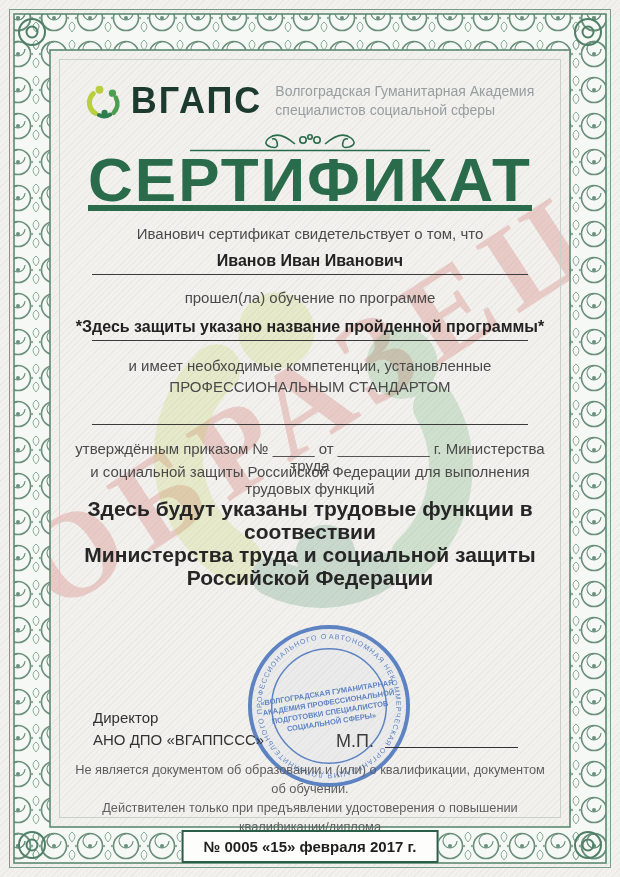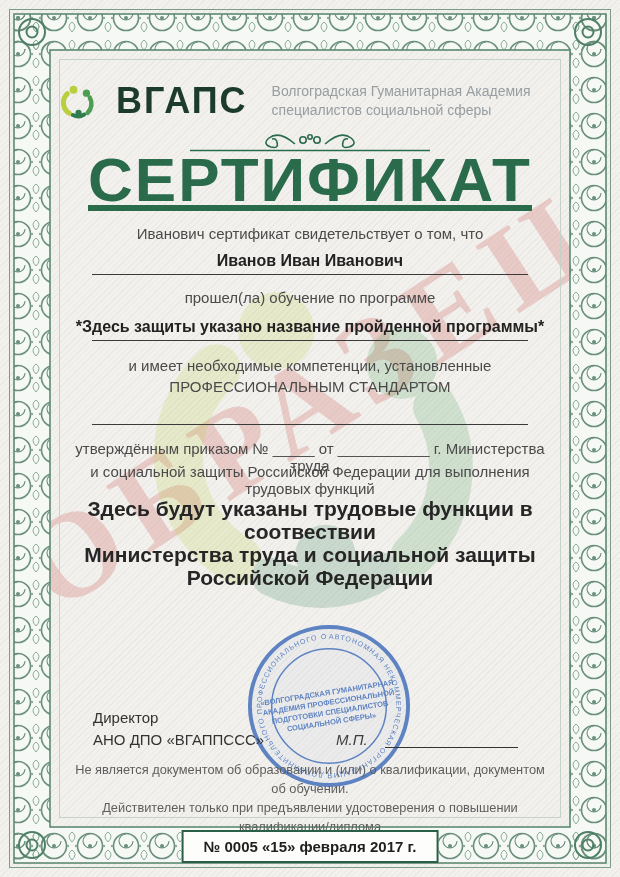--- a/index.html
+++ b/index.html
@@ -20,39 +20,39 @@
   .wm-logo { position:absolute; left:145px; top:265px; width:350px; height:350px; opacity:0.20; pointer-events:none; }
   .wm-text {
     position:absolute; left:-40px; top:330px; width:700px; text-align:center;
     transform:rotate(-33deg);
     font-family:"Liberation Serif", serif; font-weight:bold;
     font-size:122px; letter-spacing:14px; color:#d98e89; opacity:0.38;
     pointer-events:none; white-space:nowrap;
   }
 
   
-  .logo-row { position:absolute; top:82px; left:60px; right:60px; display:flex; align-items:center; gap:20px; }
+  .logo-row { position:absolute; top:82px; left:60px; right:60px; display:flex; justify-content:center; align-items:center; gap:9px; }
   .logo-icon { width:36px; height:36px; flex:0 0 auto; }
   .logo-text { font-size:36px; font-weight:bold; letter-spacing:2px; color:#1c3a2e; line-height:1; }
   .tagline { font-size:14px; color:#979da0; line-height:1.35; text-align:left; padding-left:4px; }
 
   .flourish { position:absolute; top:128px; left:50%; transform:translateX(-50%); }
 
   .title { position:absolute; top:144px; left:30px; right:30px; text-align:center;
     font-size:62px; font-weight:bold; letter-spacing:2px; color:#2a6b4b;text-decoration:underline; }
 
   .body-text { font-size:15px; color:#4a4a4a; }
   .bold-line { font-size:16px; font-weight:bold; color:#222; }
   .rule { position:absolute; left:92px; width:436px; border-top:1.6px solid #3a3a3a; }
 
   .func-block { position:absolute; top:497px; left:60px; right:60px; text-align:center;
     font-size:21px; font-weight:bold; color:#262626; line-height:23px; }
 
   .stamp { position:absolute; left:245px; top:622px; width:168px; height:168px; opacity:0.88; }
-  .mp { position:absolute; left:336px; top:731px; font-size:15px; color:#3c3c3c;font-style:italic; }
+  .mp { position:absolute; left:336px; top:731px; font-size:18px; color:#3c3c3c; }
   .sig-line { position:absolute; left:385px; top:747px; width:133px; border-top:1.6px solid #333; }
   .director { position:absolute; left:93px; top:707px; font-size:15px; color:#333; line-height:22px; text-align:left; }
 
   .disclaimer { position:absolute; top:760px; left:70px; right:70px; text-align:center;
     font-size:12.8px; color:#5e5e5e; line-height:19px; }
 
   .number-box { position:absolute; top:830px; left:50%; transform:translateX(-50%);
     background:#fdfdfc; border:2px solid #2a5e46; padding:6px 20px;
     font-size:15px; font-weight:bold; color:#1f1f1f; white-space:nowrap; z-index:5; }
 

